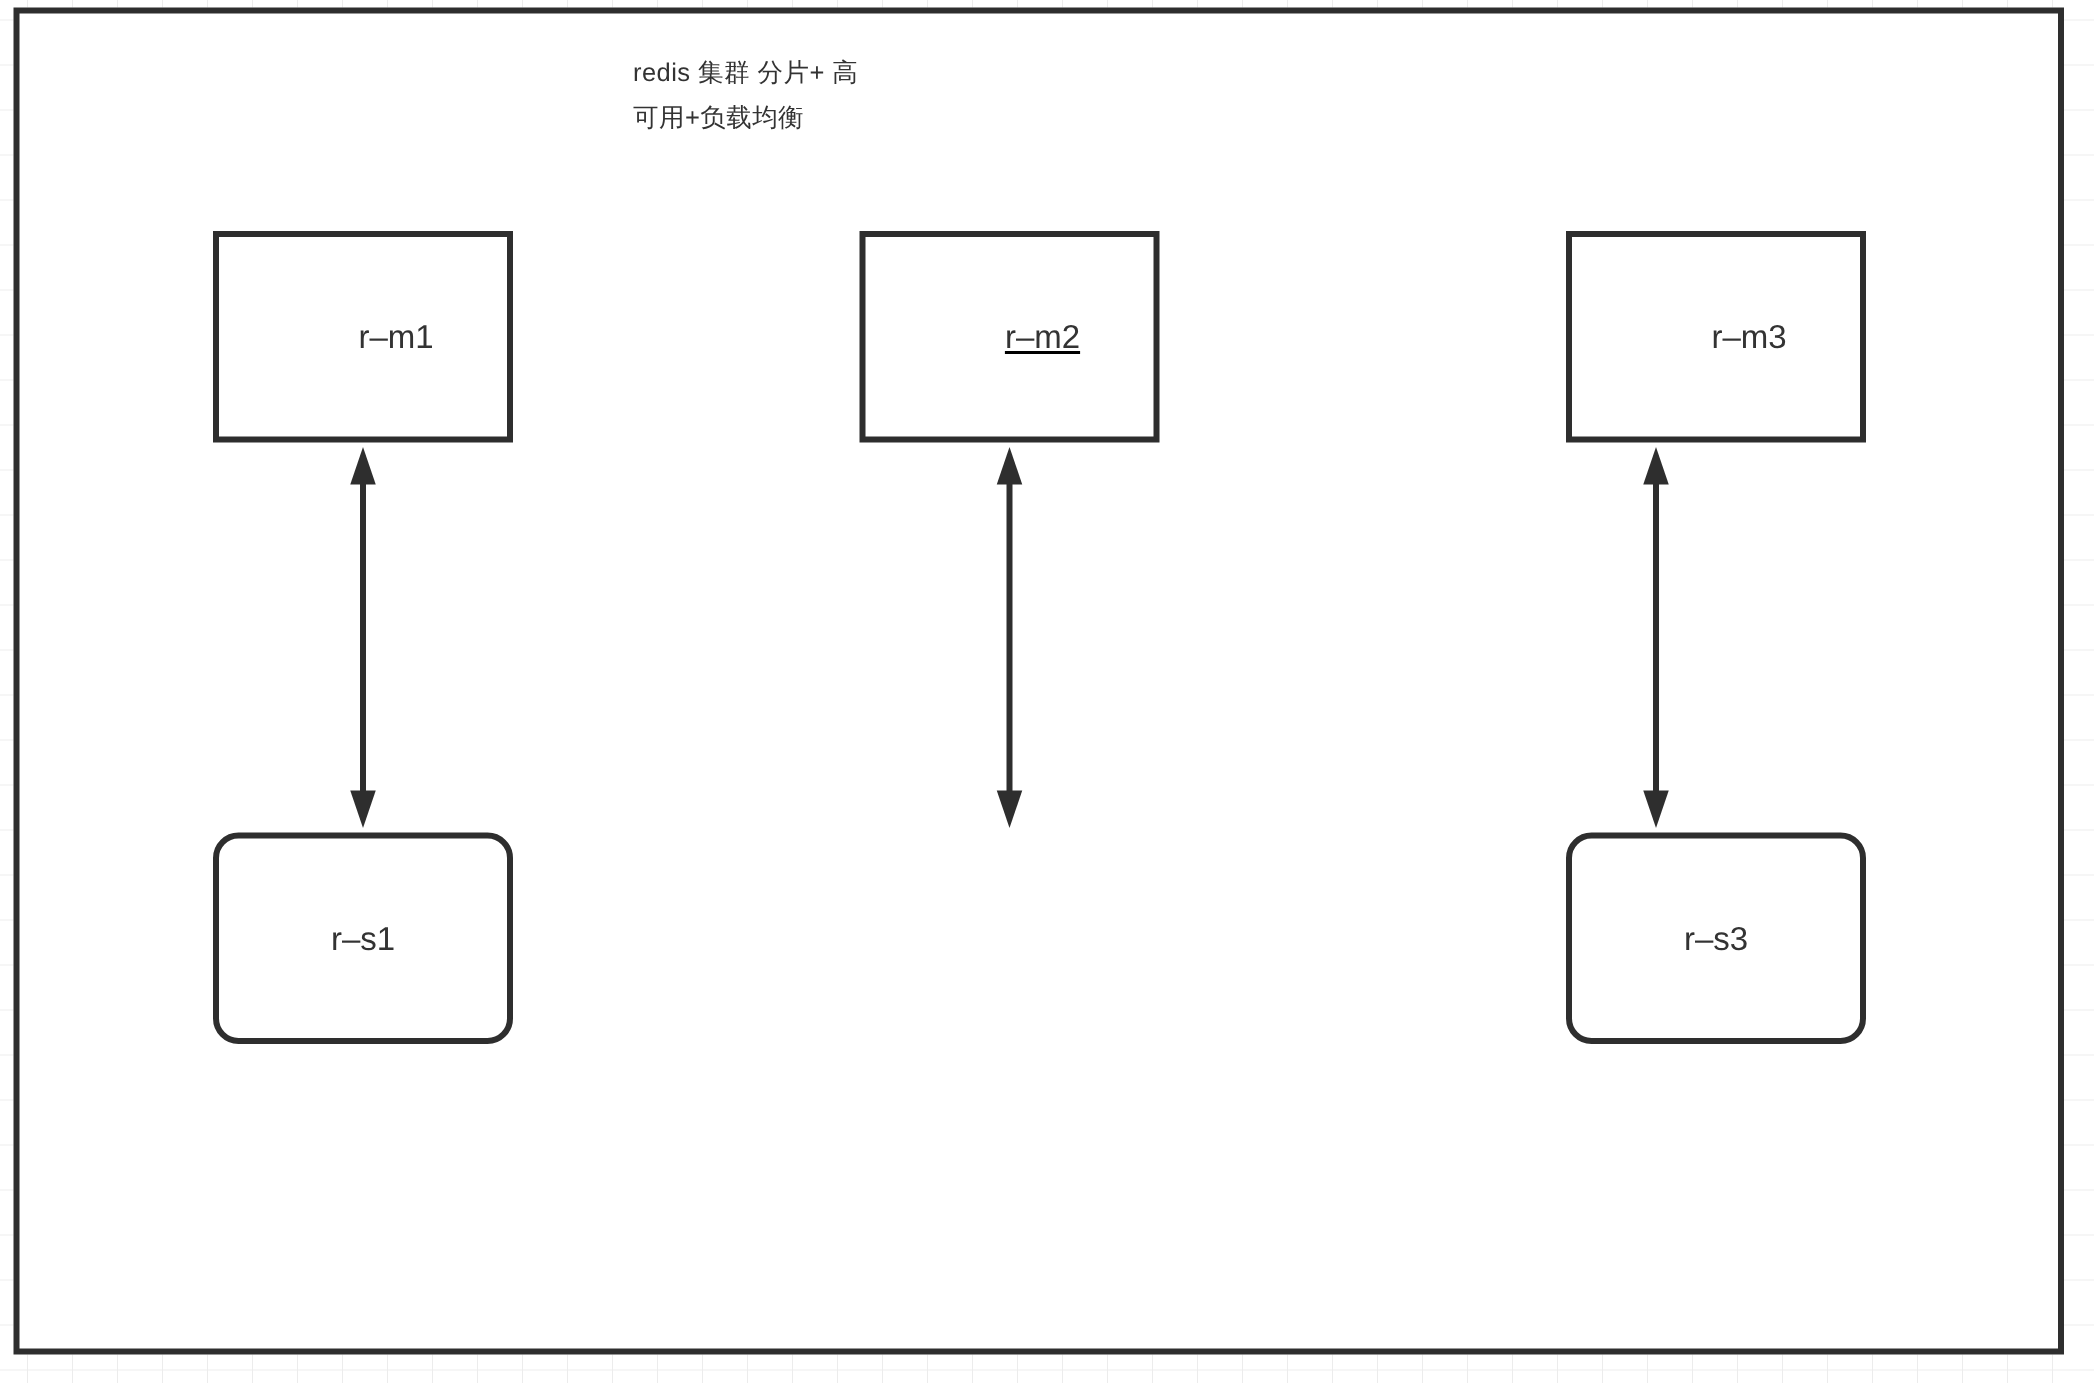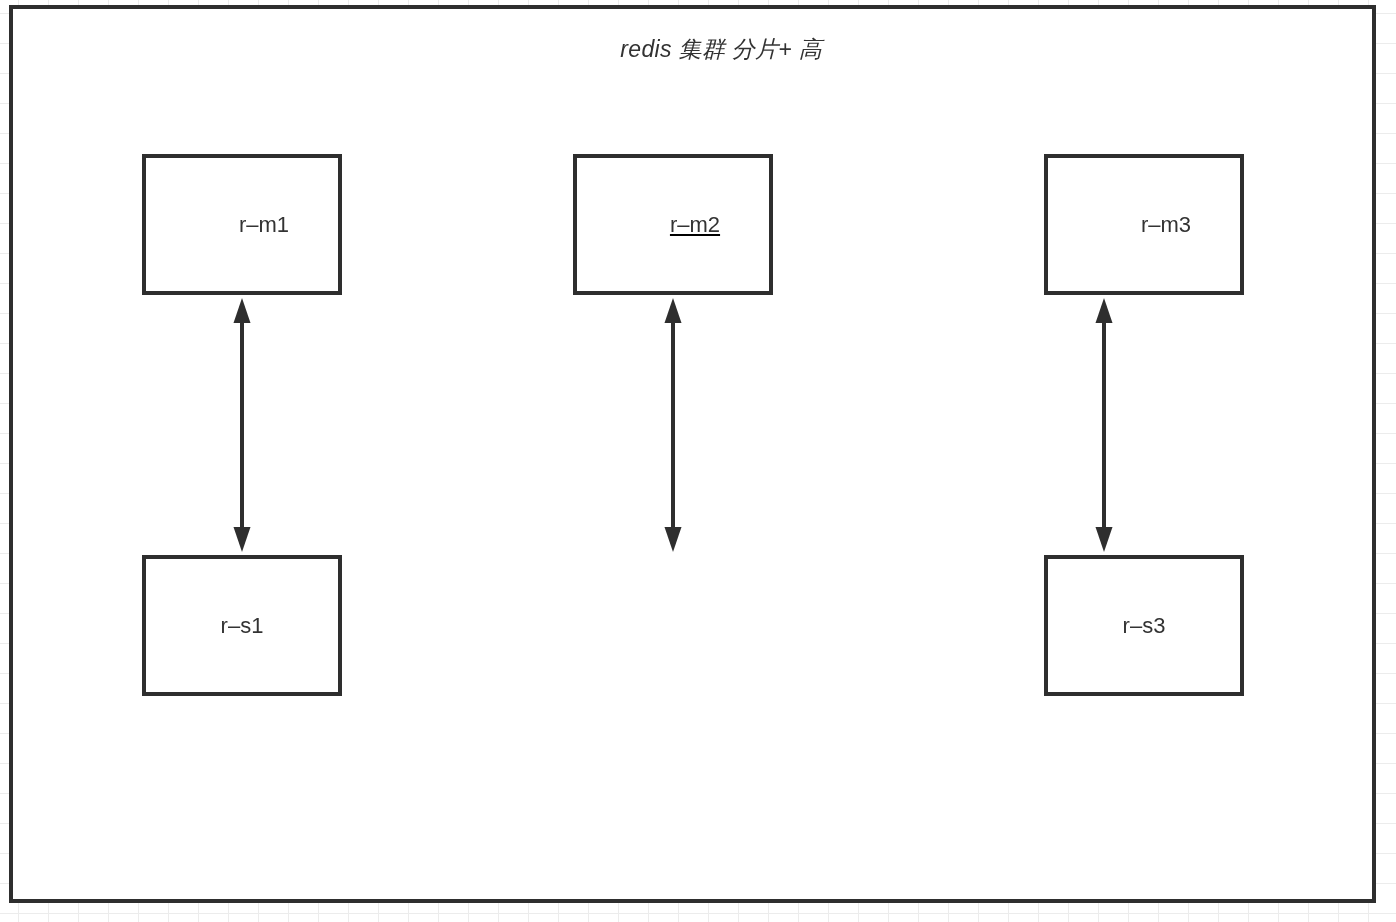--- a/index.html
+++ b/index.html
@@ -35,43 +35,42 @@
     width: 1367px;
     height: 898px;
     border: 4px solid var(--stroke);
     background: var(--fill);
   }
   .diagram-title {
     position: absolute;
     left: 422px;
     top: 34px;
     width: 400px;
-    text-align: right;
-    font-size: 23px;
+    text-align: left;
+    font-size: 17px;
     line-height: 30px;
     color: var(--text);
     letter-spacing: 0.3px;
-    font-style: italic;
   }
   .node {
     position: absolute;
     width: 200px;
     height: 141px;
     border: 4px solid var(--stroke);
     background: var(--fill);
     display: flex;
     align-items: center;
     justify-content: center;
   }
   .node-label {
     font-size: 22px;
     color: var(--text);
   }
   .row-master { top: 154px; padding-left: 44px; }
-  .row-slave  { top: 555px; }
+  .row-slave  { top: 555px; border-radius: 17px; }
   .col-0 { left: 142px; }
   .col-1 { left: 573px; text-decoration: underline; }
   .col-2 { left: 1044px; }
   .arrow {
     position: absolute;
     top: 295px;
     width: 24px;
     height: 260px;
     color: var(--stroke);
   }
@@ -83,20 +82,21 @@
 </style>
 </head>
 <body>
 
 <div class="canvas">
 
   <div class="frame"></div>
 
   <div class="diagram-title">
     <div>redis 集群 分片+ 高</div>
+    <div>可用+负载均衡</div>
   </div>
 
   <div class="node row-master col-0">
     <span class="node-label">r–m1</span>
   </div>
   <div class="node row-master col-1">
     <span class="node-label">r–m2</span>
   </div>
   <div class="node row-master col-2">
     <span class="node-label">r–m3</span>

